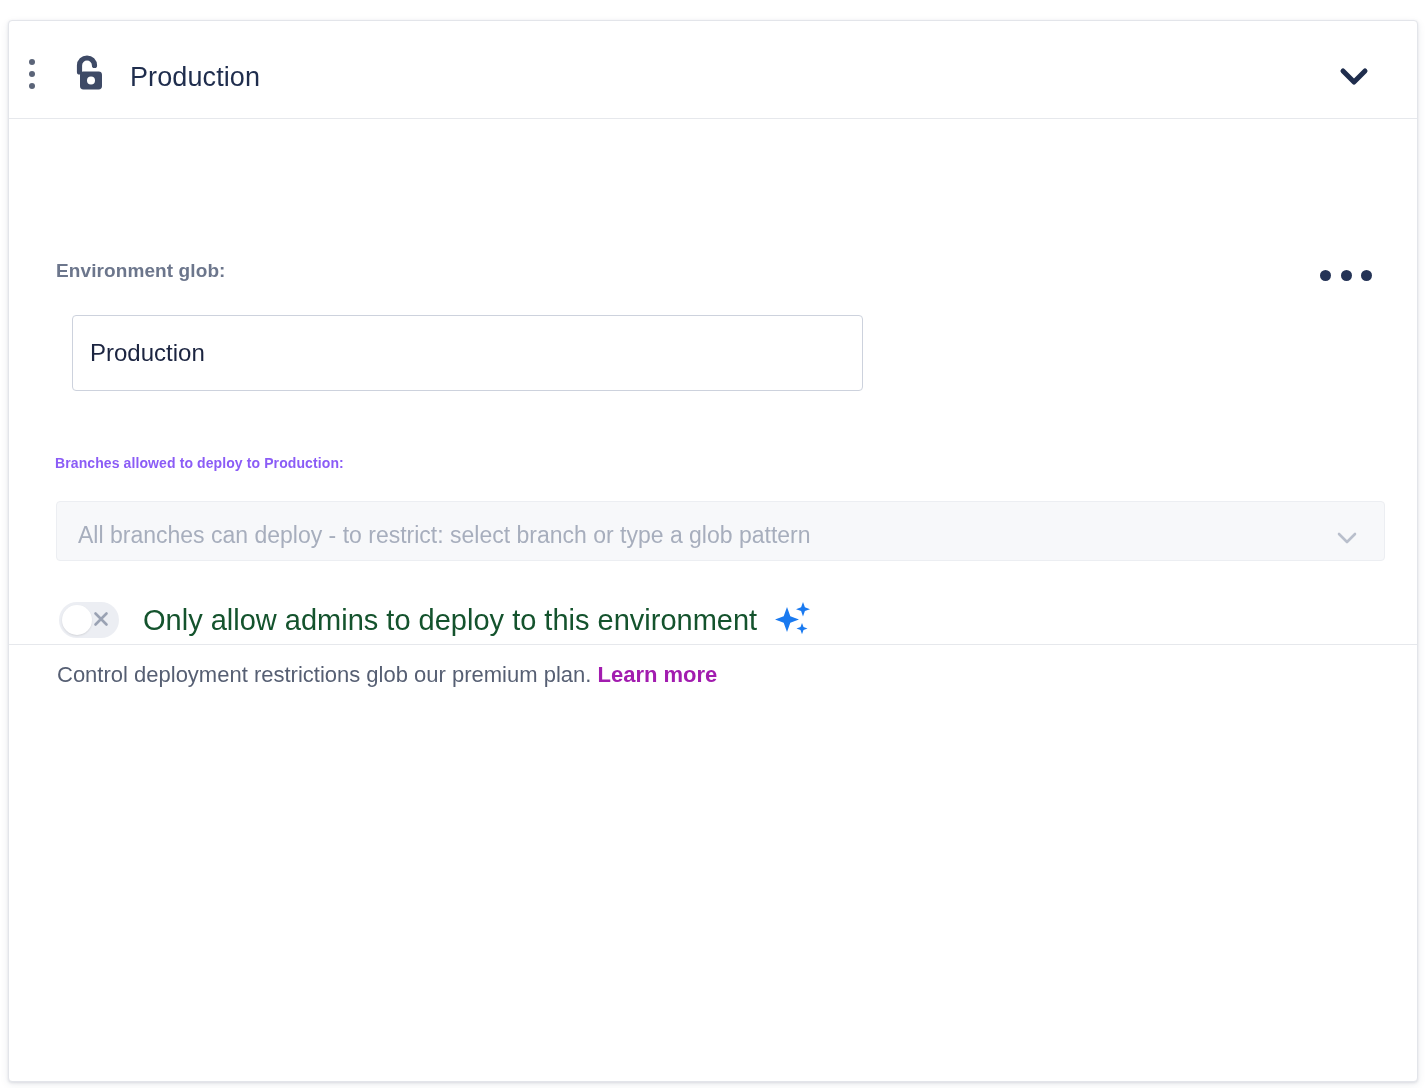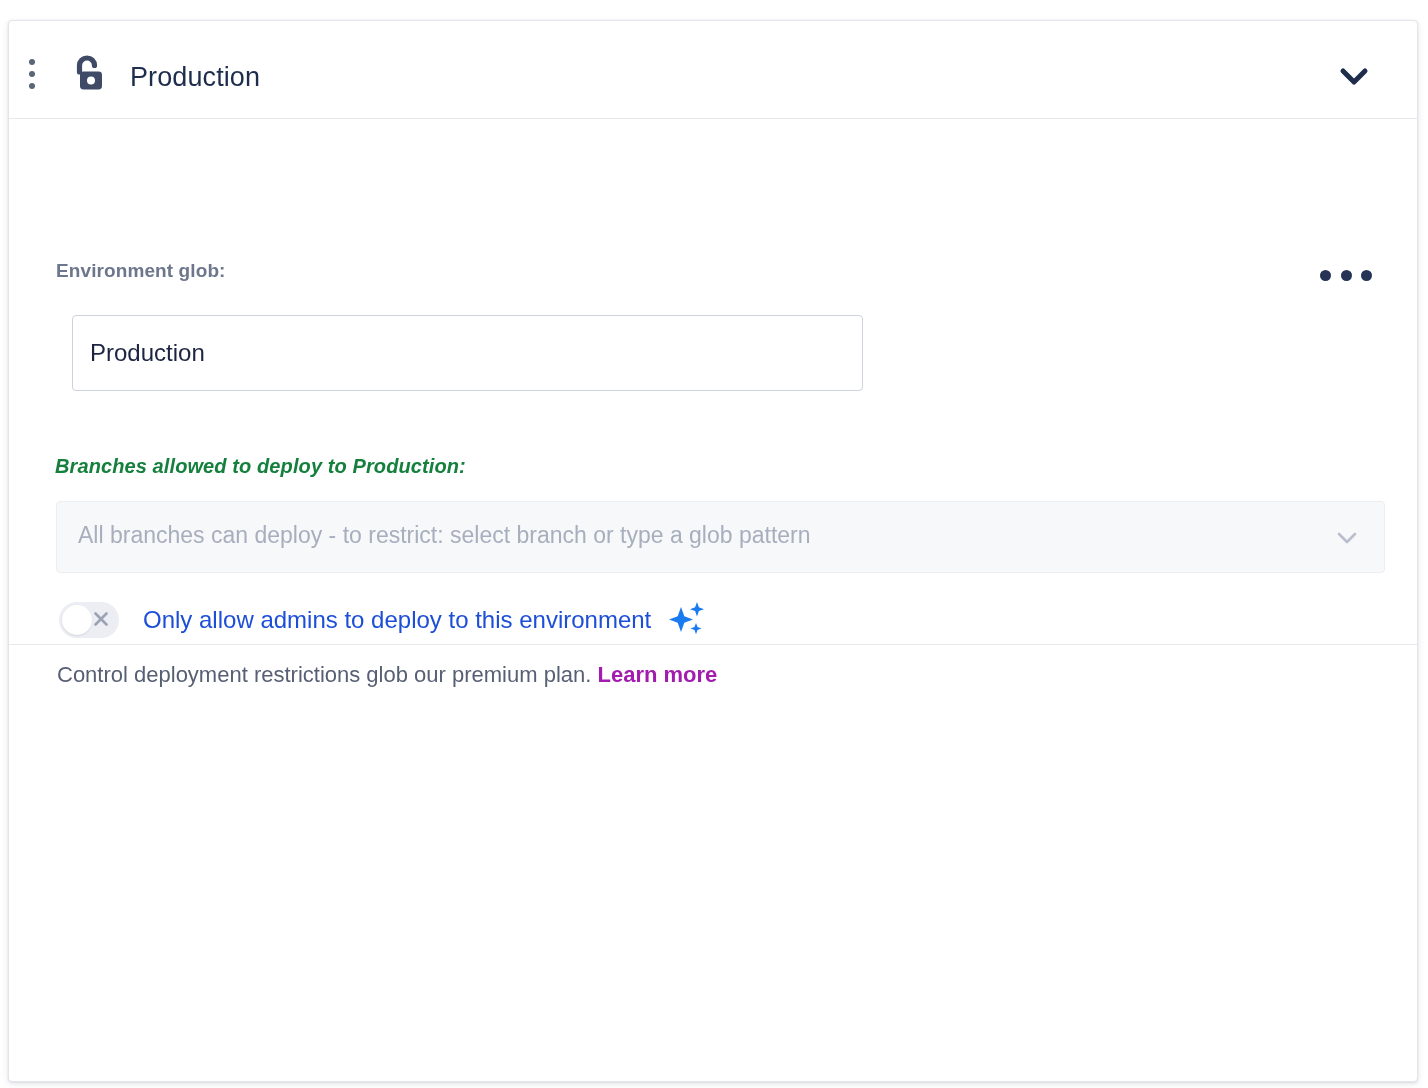--- a/index.html
+++ b/index.html
@@ -128,32 +128,31 @@
     font-family: "Liberation Sans", sans-serif;
     font-size: 24px;
     color: #1b2440;
     padding: 0 17px;
     outline: none;
   }
   .branches-label {
     position: absolute;
     left: 46px;
     top: 336px;
-    font-size: 20px;
+    font-size: 14px;
     font-weight: bold;
-    color: #15803d;
+    color: #8b5cf6;
     letter-spacing: 0.1px;
-    font-style: italic;
   }
   .branches-select {
     position: absolute;
     left: 47px;
     top: 382px;
     width: 1329px;
-    height: 72px;
+    height: 60px;
     box-sizing: border-box;
     background: #f7f8fa;
     border: 1px solid #eceef2;
     border-radius: 4px;
     cursor: pointer;
     padding-left: 48px;
   }
   .branches-select .ph {
     position: absolute;
     left: 21px;
@@ -197,22 +196,22 @@
   }
   .toggle .x {
     position: absolute;
     right: 8px;
     top: 7px;
     width: 20px;
     height: 20px;
   }
   .toggle-label {
     margin-left: 24px;
-    font-size: 24px;
-    color: #1d4ed8;
+    font-size: 29px;
+    color: #14532d;
     white-space: nowrap;
   }
   .sparkles-icon {
     margin-left: 15px;
     width: 42px;
     height: 40px;
     flex: none;
   }
   .premium-note {
     position: absolute;

